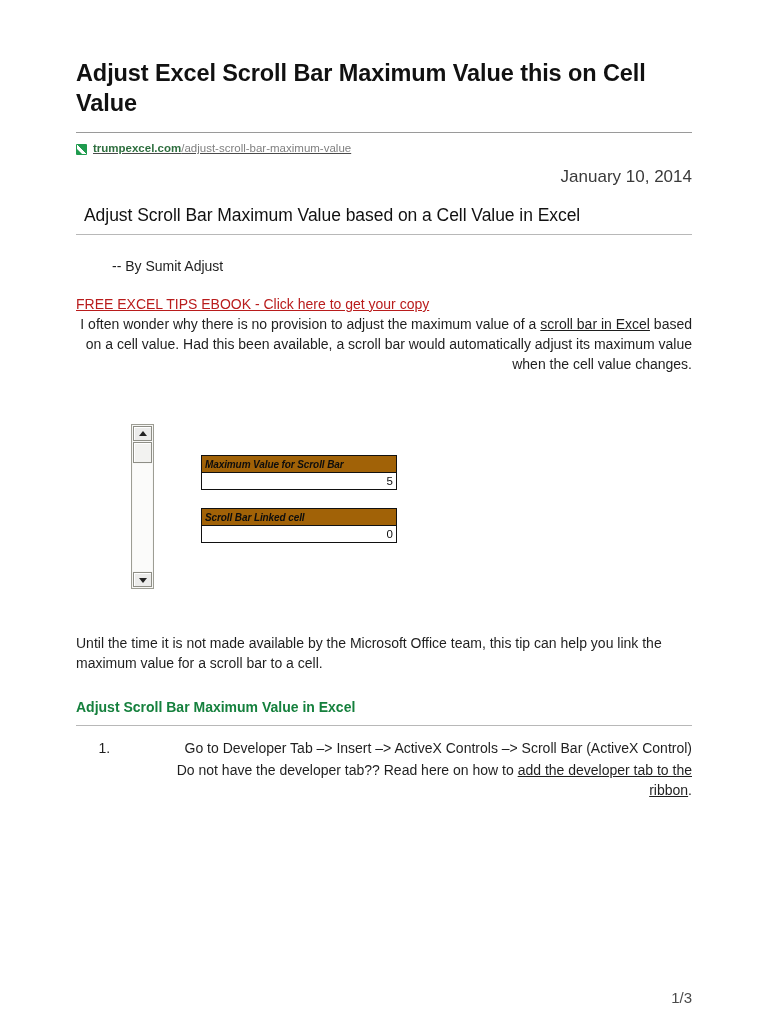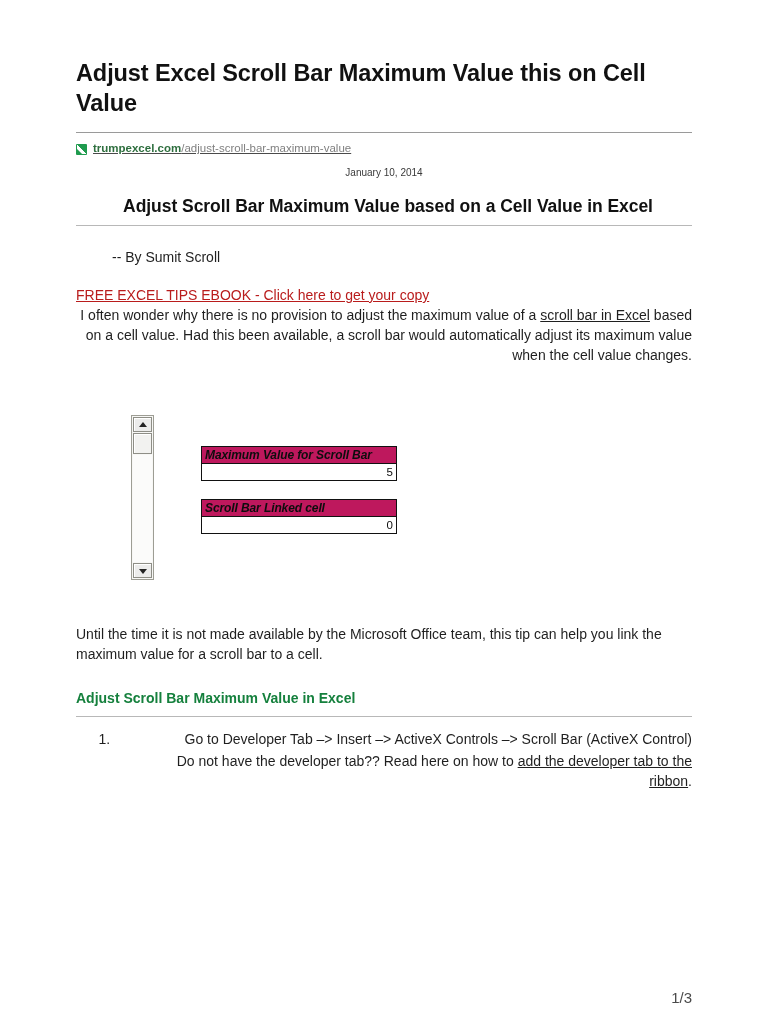--- a/index.html
+++ b/index.html
@@ -88,35 +88,34 @@
   .source-domain {
     color: #2f6f3f;
     font-weight: bold;
   }
   .source-path {
     color: #808080;
   }
 
   
   .doc-date {
-    text-align: center;
-    font-size: 10px;
+    text-align: right;
+    font-size: 17px;
     color: #3a3a3a;
     margin-top: 11px;
   }
 
   
   .subtitle {
     font-size: 17.5px;
-    font-weight: bold;
+    font-weight: normal;
     color: #111111;
     margin: 17px 0 0 8px;
     line-height: 1.3;
     letter-spacing: -0.05px;
-    text-align: center;
   }
 
   
   .byline {
     font-size: 14px;
     color: #1f1f1f;
     margin: 21px 0 0 36px;
     line-height: 1.45;
   }
   p.body {
@@ -219,24 +218,24 @@
     border: 1px solid #111111;
     height: 16px;
     padding: 0 3px;
     font-size: 11.5px;
     line-height: 15px;
     background: #ffffff;
     overflow: hidden;
     white-space: nowrap;
   }
   .xl-table td.xl-head {
-    background: #be185d;
+    background: #a16207;
     font-weight: bold;
     font-style: italic;
-    font-size: 12px;
+    font-size: 10px;
     color: #0d0d0d;
     letter-spacing: -0.1px;
   }
   .xl-table td.xl-val {
     text-align: right;
     font-size: 11.5px;
     color: #0d0d0d;
   }
 
   
@@ -285,21 +284,21 @@
     <div class="source-line">
       <span class="favicon"></span>
       <a class="source-link" href="#"><span class="source-domain">trumpexcel.com</span><span class="source-path">/adjust-scroll-bar-maximum-value</span></a>
     </div>
 
     <div class="doc-date">January 10, 2014</div>
 
     <h2 class="subtitle">Adjust Scroll Bar Maximum Value based on a Cell Value in Excel</h2>
     <hr class="rule-light">
 
-    <div class="byline">-- By Sumit Scroll</div>
+    <div class="byline">-- By Sumit Adjust</div>
 
     <a class="ebook-link" href="#">FREE EXCEL TIPS EBOOK - Click here to get your copy</a>
 
     <p class="body tight"><span>I often wonder why there is no provision to adjust the maximum value of a </span><a class="inline" href="#">scroll bar in Excel</a><span> based on a cell value. Had this been available, a scroll bar would automatically adjust its maximum value when the cell value changes.</span></p>
 
 
     <div class="excel-figure">
 
       <div class="scrollbar">
         <div class="sb-btn up">

